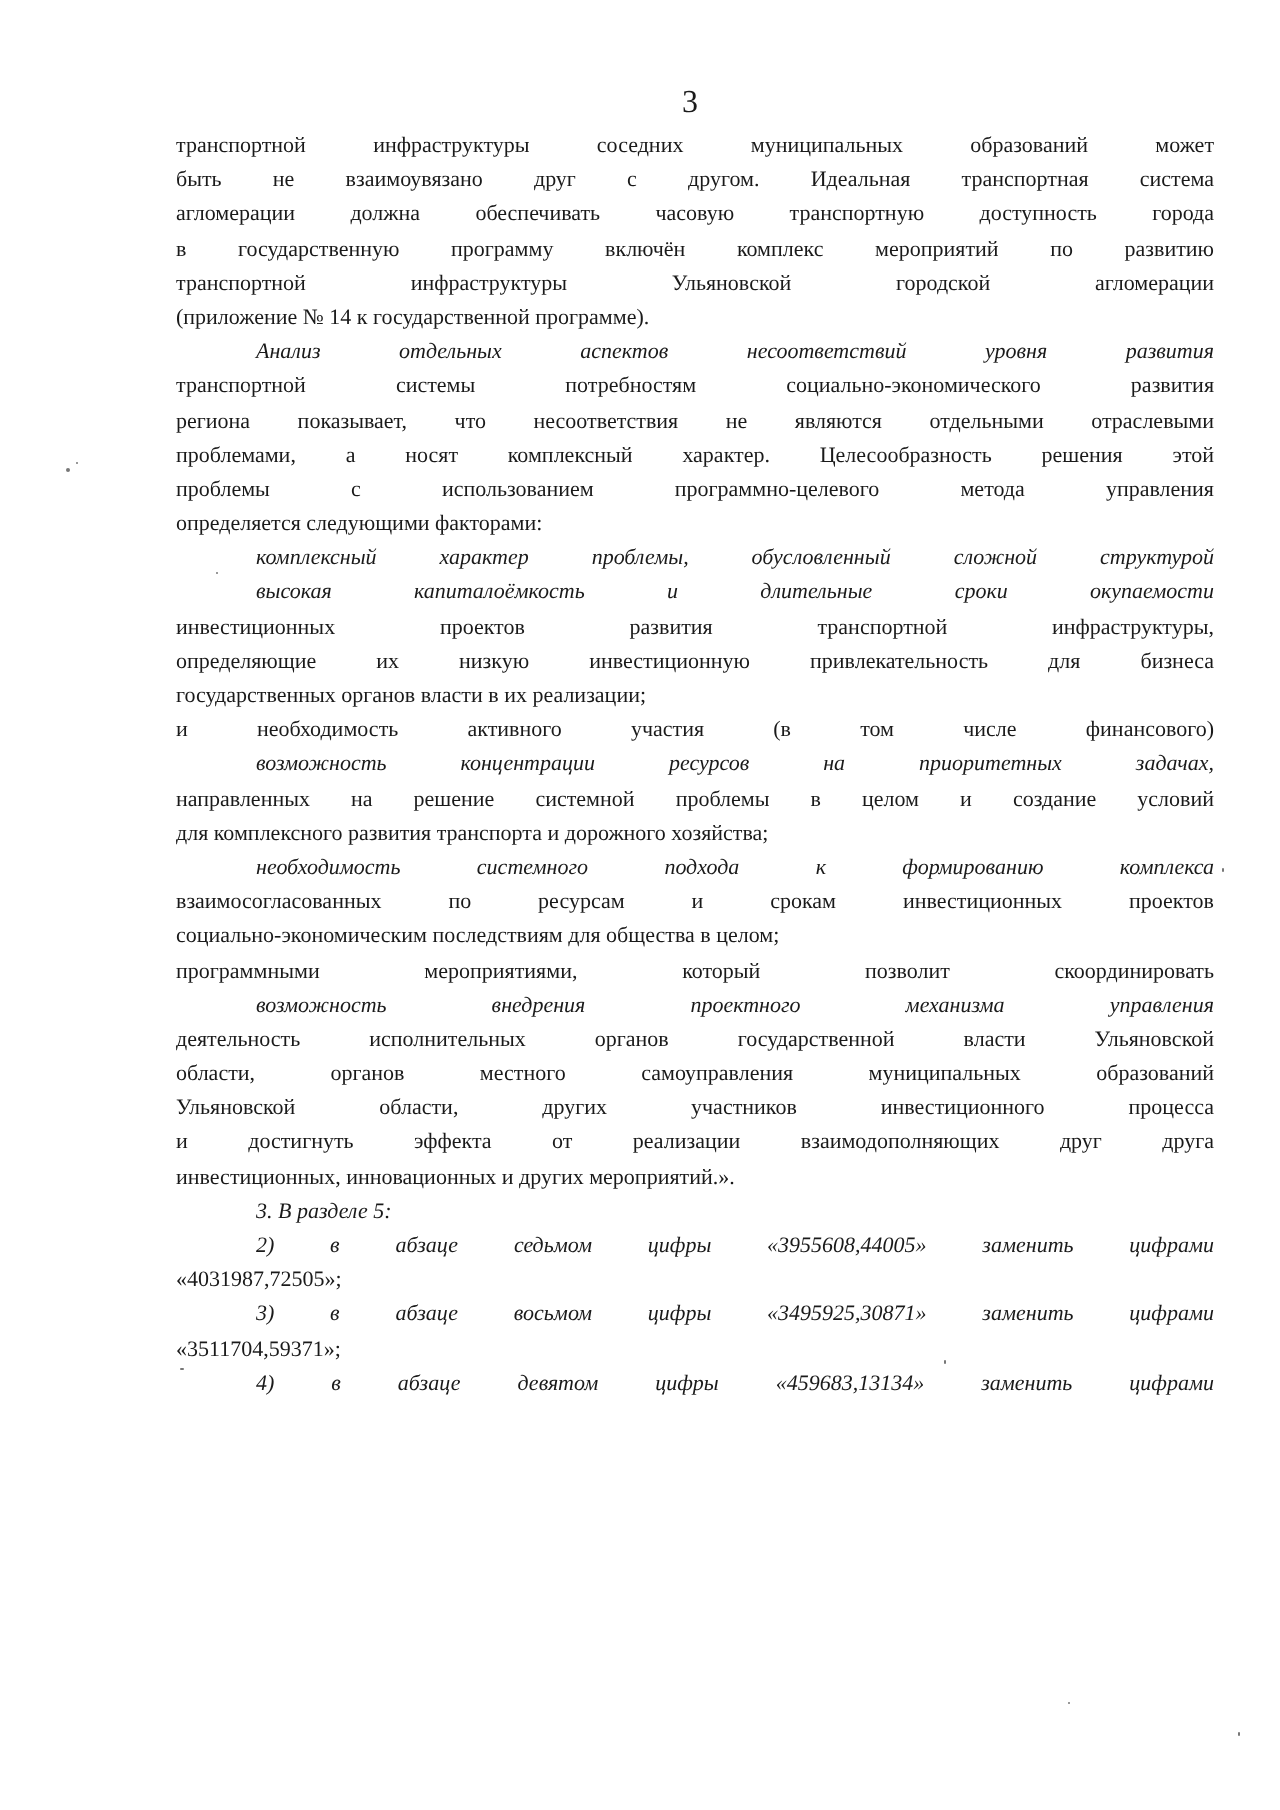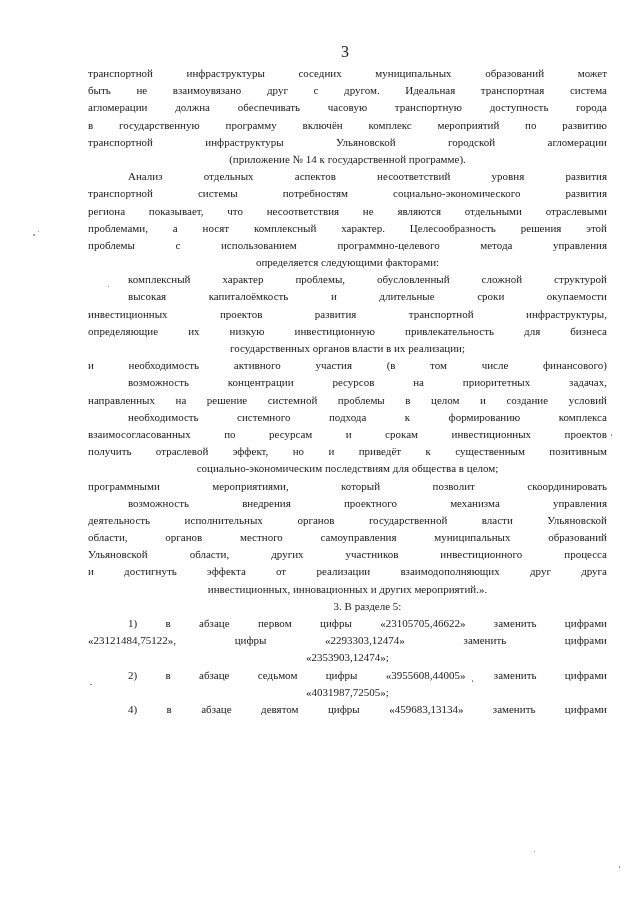--- a/index.html
+++ b/index.html
@@ -8,23 +8,23 @@
     font-family: "Liberation Serif", "DejaVu Serif", serif; color: #1a1a1a;
   }
   .page-number {
     position: absolute; top: 43px; left: 0; width: 690px; text-align: center;
     font-size: 16px; line-height: 18px;
   }
   .body-text {
     position: absolute; top: 65px; left: 88px; width: 519px;
     font-size: 11px; line-height: 17.2px;
   }
-  .line { display: block; white-space: nowrap; height: 17.2px; overflow: visible; text-align: center; }
+  .line { display: block; white-space: nowrap; height: 17.2px; overflow: visible; }
   .line.j { text-align: justify; text-align-last: justify; white-space: normal; overflow: hidden; }
-  .line.ind { padding-left: 40px; }
+  .line.ind { padding-left: 40px; font-style: italic; }
   .mark { position: absolute; width: 2px; height: 2px; background: #777; border-radius: 1px; }
 </style>
 </head>
 <body>
 
 <div>
   <div class="page-number">3</div>
 
   <div class="body-text">
 
@@ -54,54 +54,53 @@
       <span class="line j ind">высокая капиталоёмкость и длительные сроки окупаемости</span>
       <span class="line j">инвестиционных проектов развития транспортной инфраструктуры,</span>
       <span class="line j">определяющие их низкую инвестиционную привлекательность для бизнеса</span>
       <span class="line">государственных органов власти в их реализации;</span>
       <span class="line j">и необходимость активного участия (в том числе финансового)</span>
     </div>
 
     <div>
       <span class="line j ind">возможность концентрации ресурсов на приоритетных задачах,</span>
       <span class="line j">направленных на решение системной проблемы в целом и создание условий</span>
+      <span class="line">для комплексного развития транспорта и дорожного хозяйства;</span>
     </div>
 
     <div>
       <span class="line j ind">необходимость системного подхода к формированию комплекса</span>
       <span class="line j">взаимосогласованных по ресурсам и срокам инвестиционных проектов</span>
-      <span class="line j">получить отраслевой эффект, но и приведёт к существенным позитивным</span>
       <span class="line">социально-экономическим последствиям для общества в целом;</span>
     </div>
 
     <div>
       <span class="line j">программными мероприятиями, который позволит скоординировать</span>
       <span class="line j ind">возможность внедрения проектного механизма управления</span>
       <span class="line j">деятельность исполнительных органов государственной власти Ульяновской</span>
       <span class="line j">области, органов местного самоуправления муниципальных образований</span>
       <span class="line j">Ульяновской области, других участников инвестиционного процесса</span>
       <span class="line j">и достигнуть эффекта от реализации взаимодополняющих друг друга</span>
       <span class="line">инвестиционных, инновационных и других мероприятий.».</span>
     </div>
 
     <div>
       <span class="line ind">3. В разделе 5:</span>
     </div>
 
-    <div>
-      <span class="line j ind">1) в абзаце первом цифры «23105705,46622» заменить цифрами</span>
-      <span class="line j">«23121484,75122», цифры «2293303,12474» заменить цифрами</span>
-      <span class="line">«2353903,12474»;</span>
-    </div>
 
     <div>
       <span class="line j ind">2) в абзаце седьмом цифры «3955608,44005» заменить цифрами</span>
       <span class="line">«4031987,72505»;</span>
     </div>
 
+    <div>
+      <span class="line j ind">3) в абзаце восьмом цифры «3495925,30871» заменить цифрами</span>
+      <span class="line">«3511704,59371»;</span>
+    </div>
 
     <div>
       <span class="line j ind">4) в абзаце девятом цифры «459683,13134» заменить цифрами</span>
     </div>
   </div>
 
   <span class="mark" style="left:33px;top:234px;"></span>
   <span class="mark" style="left:38px;top:231px;width:1px;height:1px;"></span>
   <span class="mark" style="left:124px;top:193px;width:1px;height:2px;"></span>
   <span class="mark" style="left:108px;top:286px;width:1px;height:1px;"></span>

